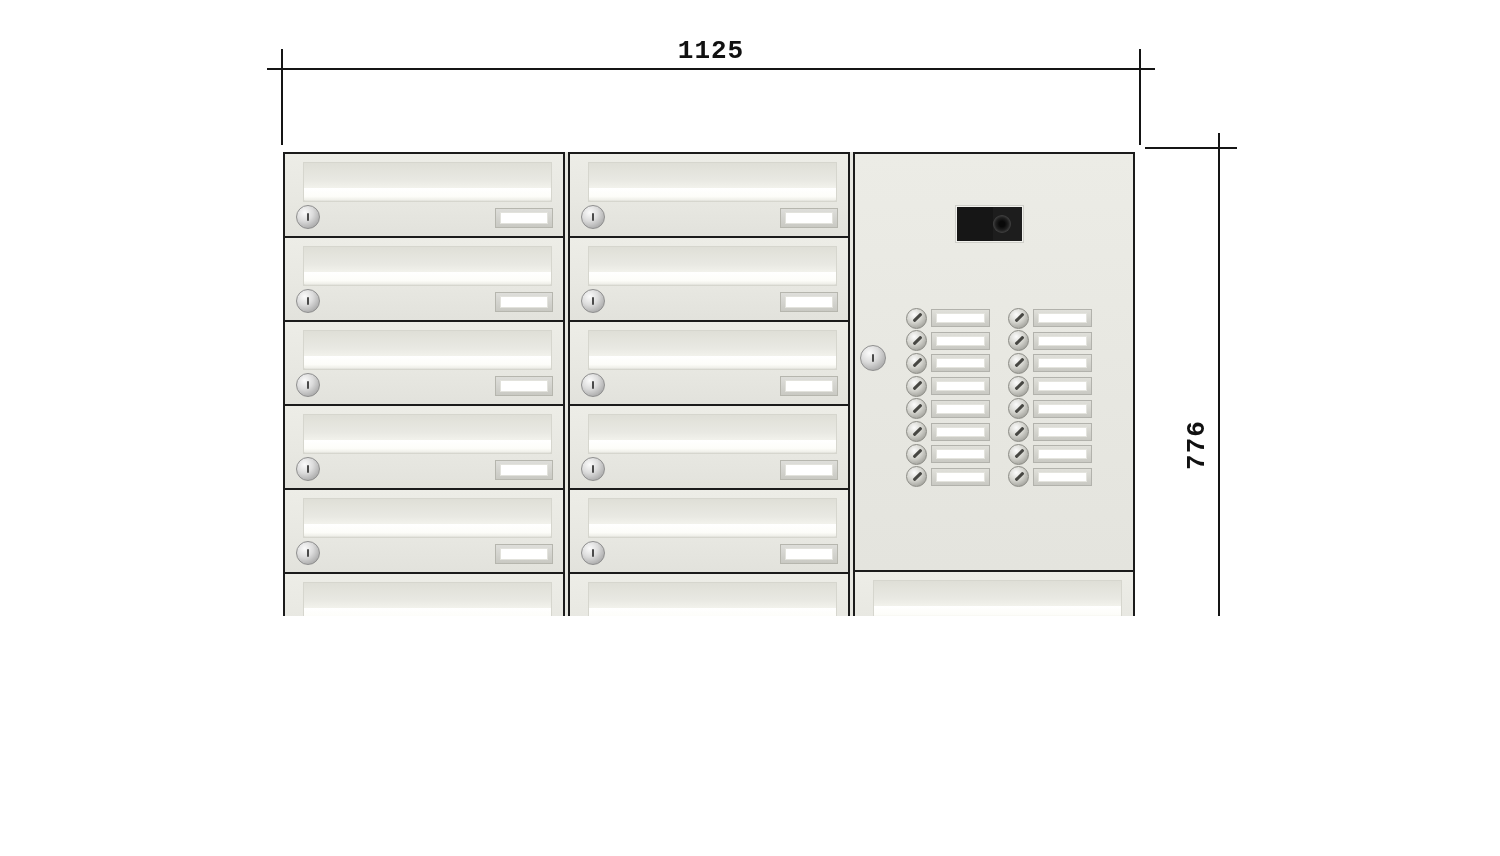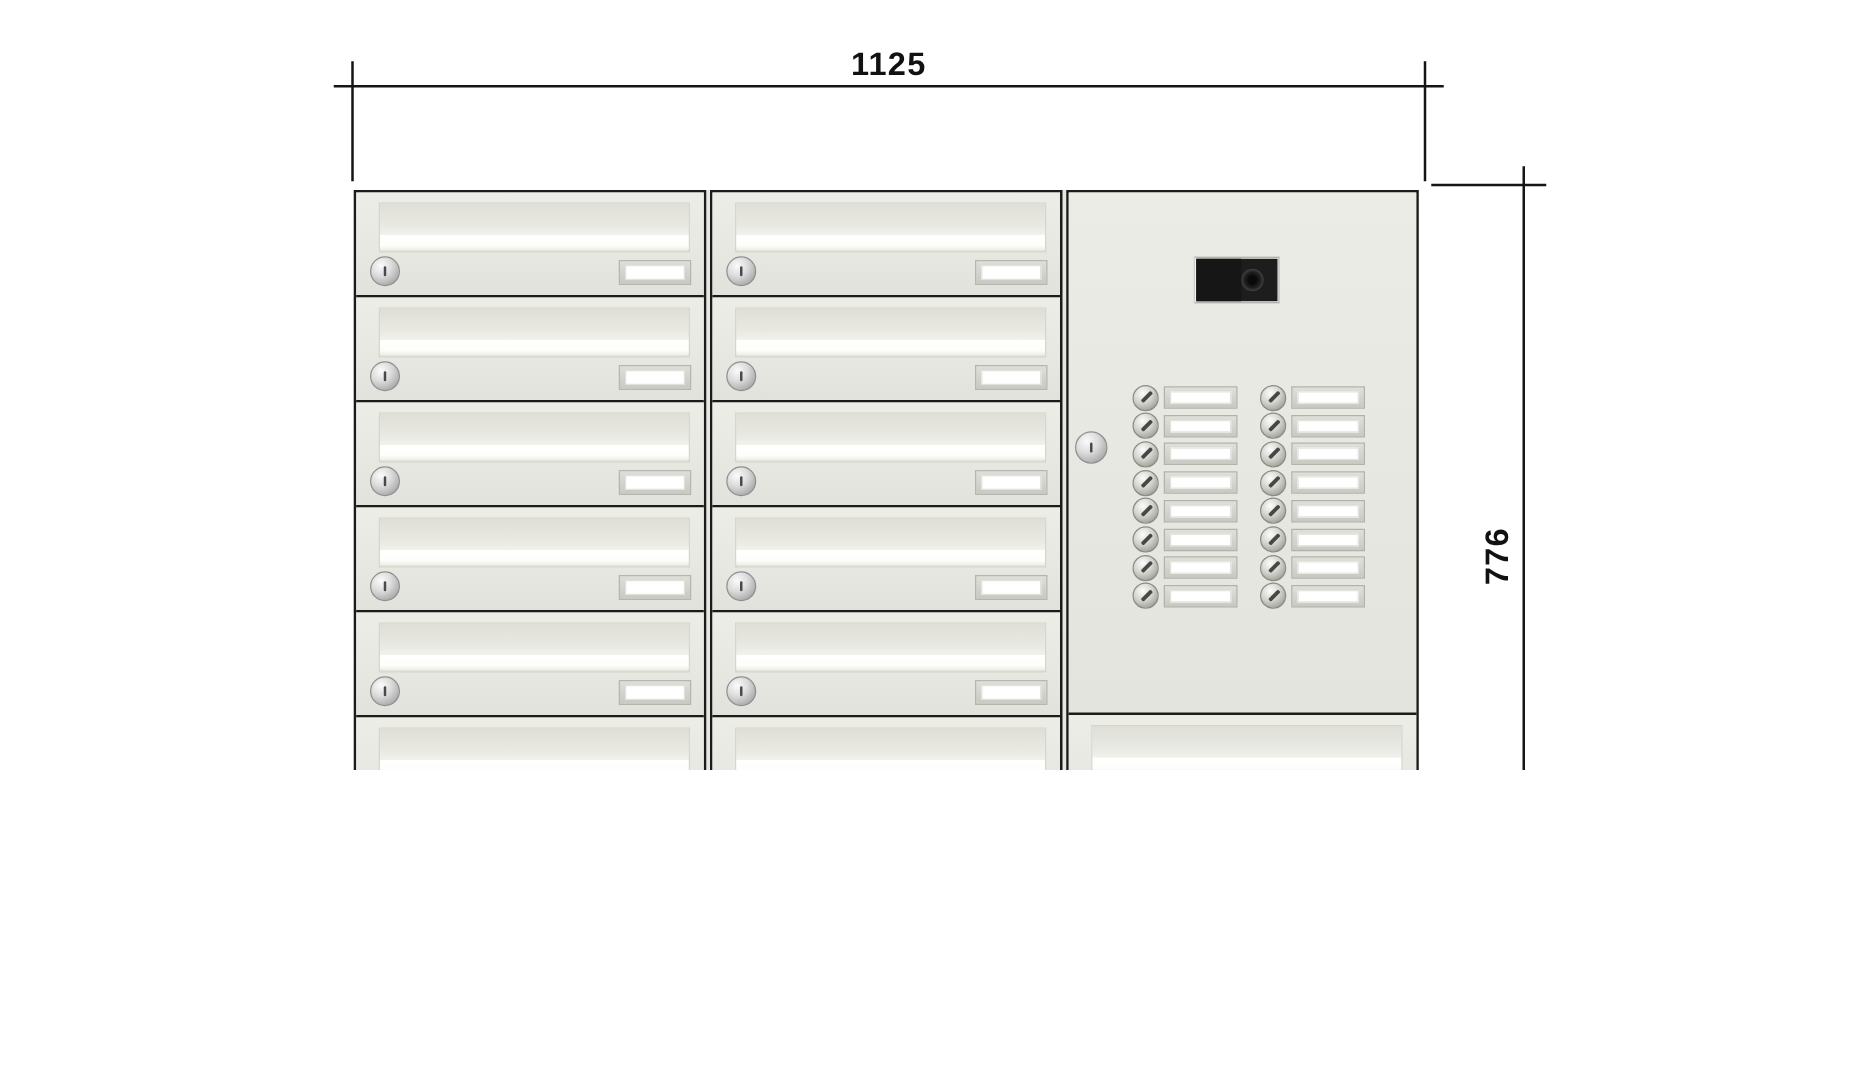--- a/index.html
+++ b/index.html
@@ -1,17 +1,17 @@
 <!DOCTYPE html>
 <html><head>
 <meta charset="utf-8">
 <style>
   html,body{margin:0;padding:0;background:#ffffff;}
   .scene{position:relative;width:1500px;height:616px;background:#ffffff;overflow:hidden;
-         font-family:Liberation Sans, sans-serif;}
+         font-family:Liberation Mono, monospace;}
 
   
   .dline{position:absolute;background:#151515;}
   .dim-label{position:absolute;color:#111;font-weight:bold;font-size:26px;letter-spacing:1px;text-align:center;}
   .dim-label.rot{transform:rotate(-90deg);transform-origin:center center;}
 
   
   .cabinet{position:absolute;left:283px;top:152px;width:852px;height:590px;
            background:#e7e7e1;display:flex;gap:3px;}
   .cab-col{flex:1 1 0;border:2px solid #1b1b1b;display:flex;flex-direction:column;

